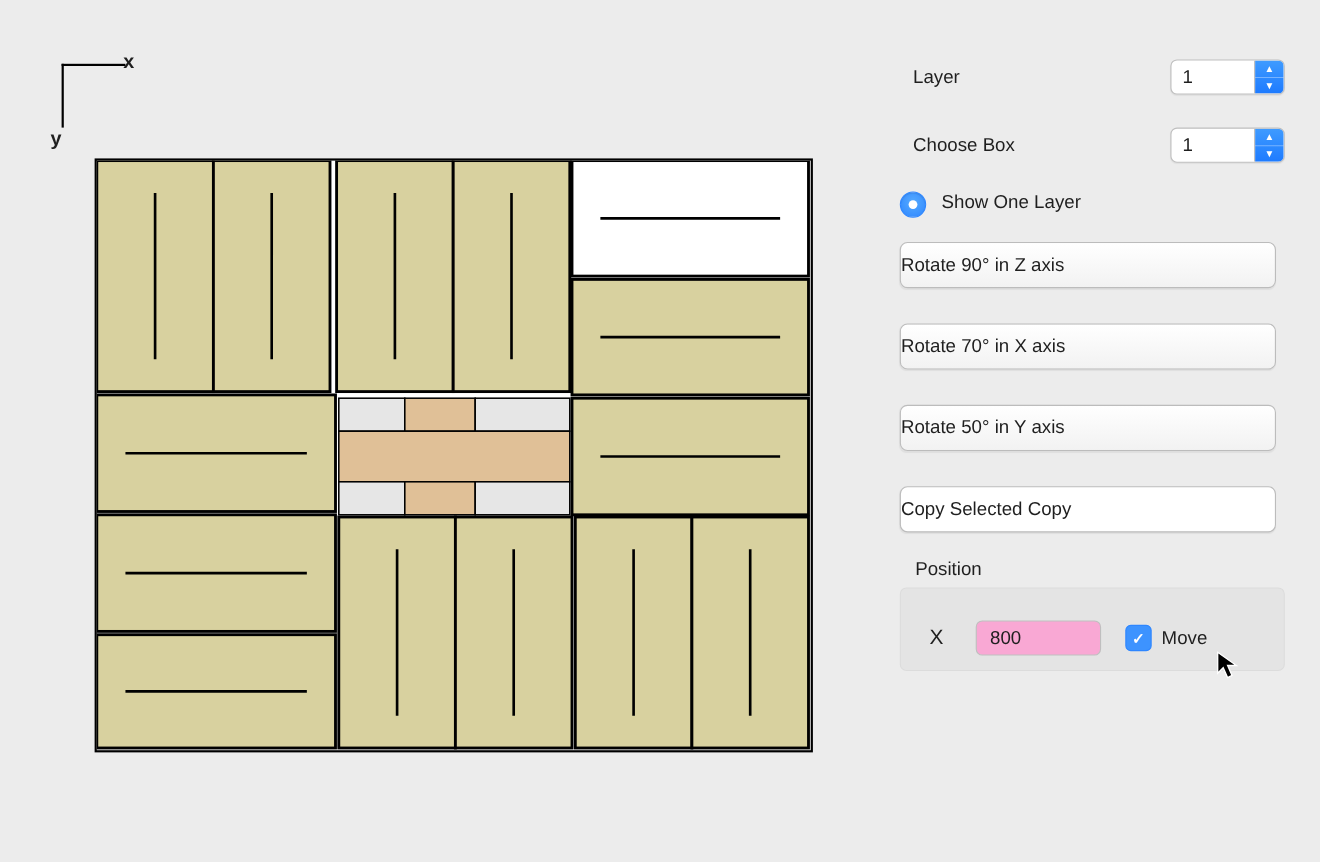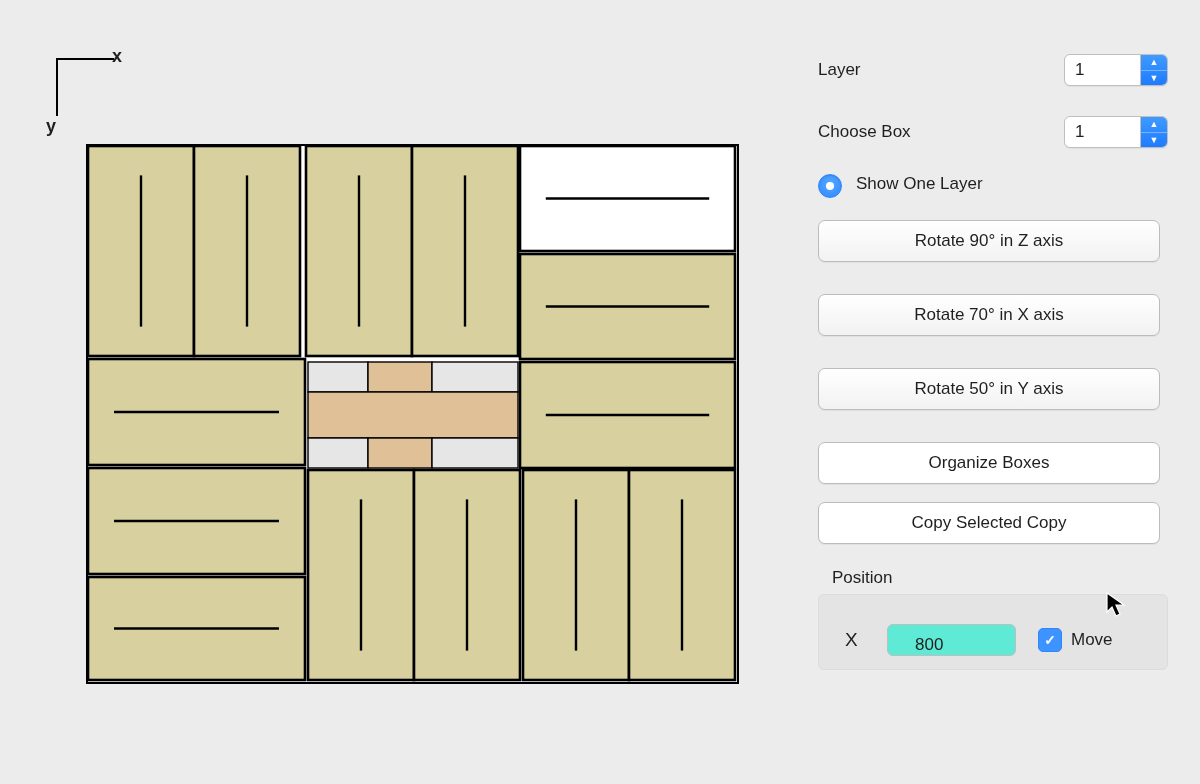--- a/index.html
+++ b/index.html
@@ -56,21 +56,21 @@
     top: 50px;
     width: 350px;
   }
 
   .row {
     display: flex;
     align-items: center;
     height: 40px;
     margin-bottom: 22px;
   }
-  .row .lbl { flex: 1; }
+  .row .lbl { flex: 1; margin-left: 12px; }
 
   
   .macselect {
     display: inline-flex;
     align-items: stretch;
     width: 102px;
     height: 30px;
     border: 1px solid #bfbfbf;
     border-radius: 6px;
     background: #fff;
@@ -129,21 +129,21 @@
     width: 8px; height: 8px;
     border-radius: 50%;
     background: #fff;
     transform: translate(-50%, -50%);
   }
 
   
   .btn {
     display: flex;
     align-items: center;
-    justify-content: center;
+    justify-content: flex-start;
     width: 340px;
     height: 40px;
     border-radius: 7px;
     border: 1px solid #bcbcbc;
     background: linear-gradient(#ffffff, #f2f2f2);
     box-shadow: 0 1px 1px rgba(0,0,0,0.06);
     margin: 0 0 32px 0;
     font-size: 17px;
     cursor: pointer;
     user-select: none;
@@ -165,24 +165,24 @@
     display: flex;
     align-items: center;
     height: 42px;
   }
   .group .prow .axislbl { width: 42px; font-size: 19px; }
   .group .numbox {
     width: 100px;
     height: 30px;
     border: 1px solid #bfbfbf;
     border-radius: 6px;
-    background: #5eead4;
-    display: flex;
-    align-items: flex-end;
-    padding-left: 27px;
+    background: #f9a8d4;
+    display: flex;
+    align-items: center;
+    padding-left: 12px;
     font-size: 17px;
   }
   .chk {
     width: 22px; height: 22px;
     border-radius: 5px;
     border: 1px solid #2e86ff;
     background: #3d93ff;
     color: #fff;
     display: inline-flex;
     align-items: center;
@@ -284,23 +284,20 @@
     <span>Rotate 90° in Z axis</span>
   </div>
   <div class="btn">
     <span>Rotate 70° in X axis</span>
   </div>
   <div class="btn">
     <span>Rotate 50° in Y axis</span>
   </div>
 
   <div class="btn flat">
-    <span>Organize Boxes</span>
-  </div>
-  <div class="btn flat">
     <span>Copy Selected Copy</span>
   </div>
 
   <div class="group-title">Position</div>
   <div class="group">
     <div class="prow">
       <div class="axislbl">X</div>
       <div class="numbox">
         <span>800</span>
       </div>

